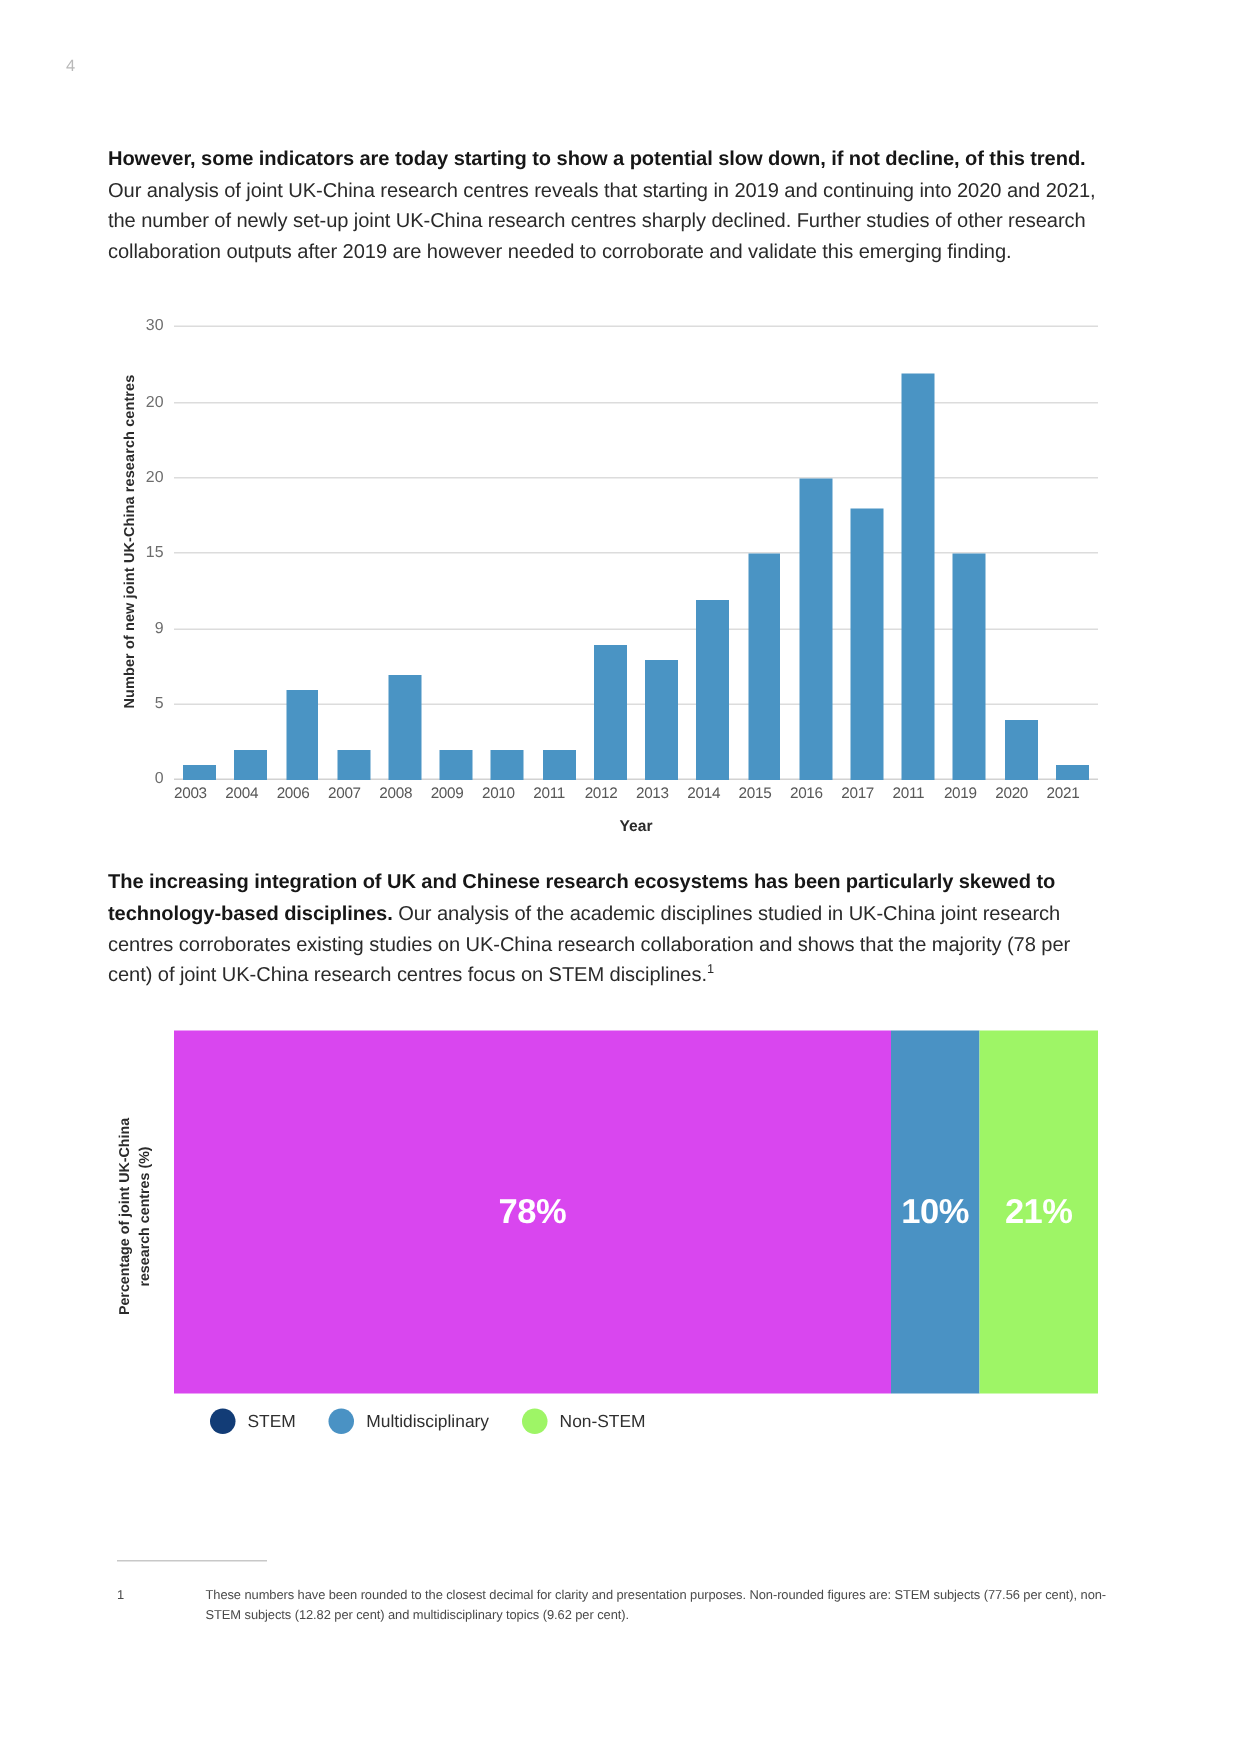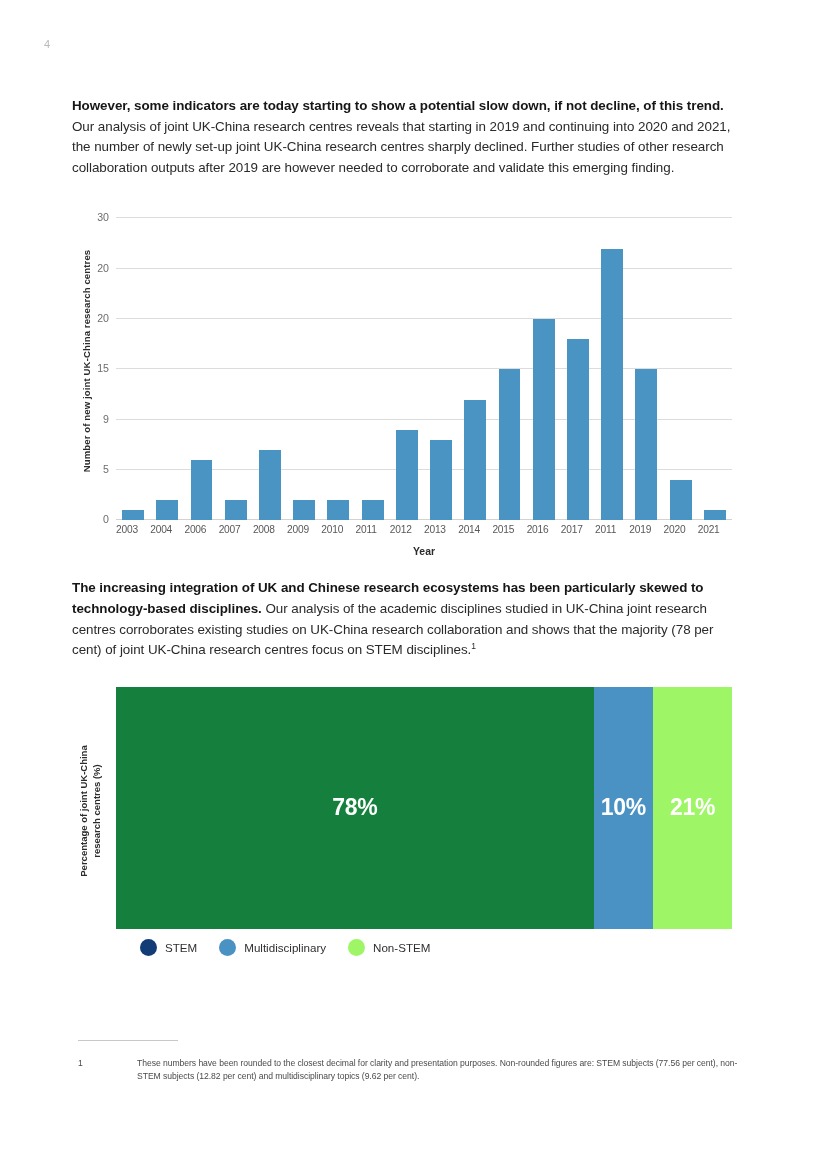--- a/index.html
+++ b/index.html
@@ -347,21 +347,21 @@
   </div>
 
   <p class="para"><b>The increasing integration of UK and Chinese research ecosystems has been particularly skewed to technology-based disciplines.</b><span> Our analysis of the academic disciplines studied in UK-China joint research centres corroborates existing studies on UK-China research collaboration and shows that the majority (78 per cent) of joint UK-China research centres focus on STEM disciplines.</span><sup>1</sup></p>
 
   <div class="stack-block">
     <div class="st-ylabel">
       <div>Percentage of joint UK-China</div>
       <div>research centres (%)</div>
     </div>
     <div class="st-bar" id="st-bar">
-        <div class="st-seg" style="width: 77.56%; background: #15803d;">78%</div>
+        <div class="st-seg" style="width: 77.56%; background: #d946ef;">78%</div>
         <div class="st-seg" style="width: 9.62%; background: rgb(74, 146, 196);">10%</div>
         <div class="st-seg" style="width: 12.82%; background: rgb(158, 245, 102);">21%</div>
       </div>
     <div class="st-legend" id="st-legend">
         <div class="st-legend-item">
           <span class="st-swatch" style="background: rgb(18, 60, 118);"></span>
           <span class="st-legend-label">STEM</span>
         </div>
         <div class="st-legend-item">
           <span class="st-swatch" style="background: rgb(74, 146, 196);"></span>

